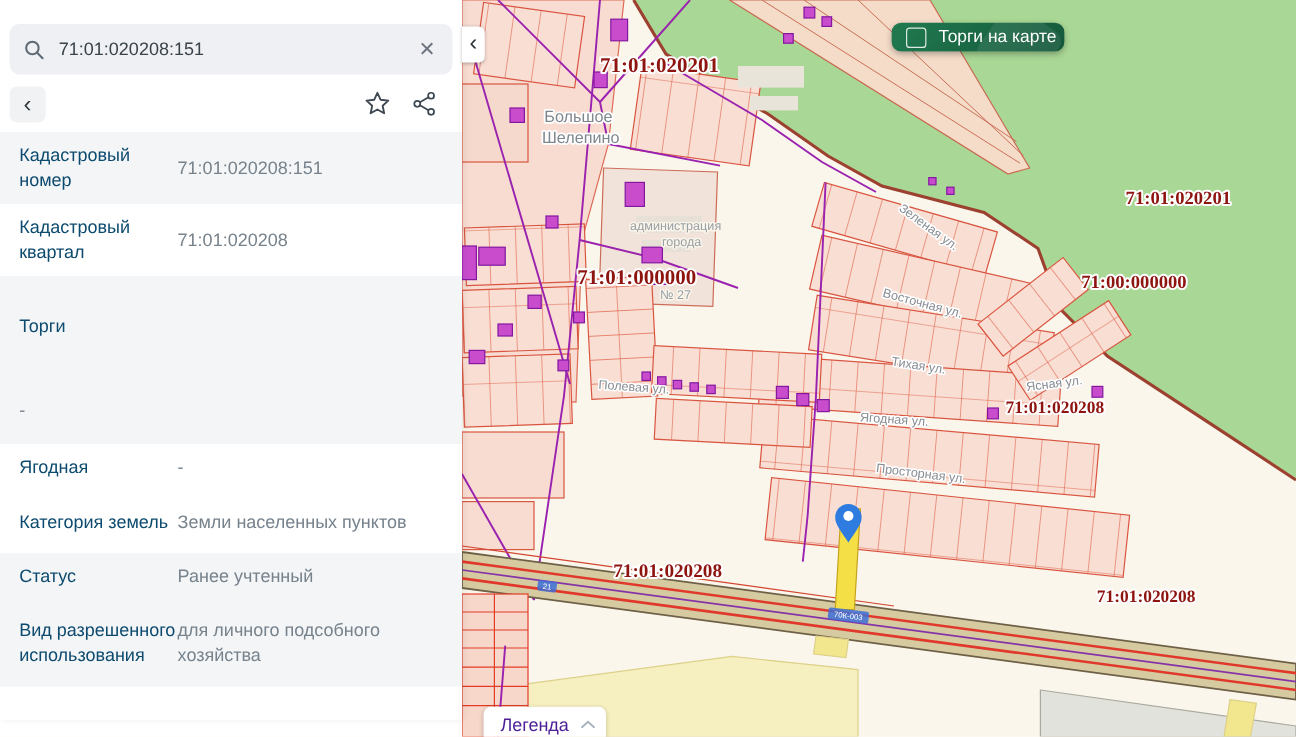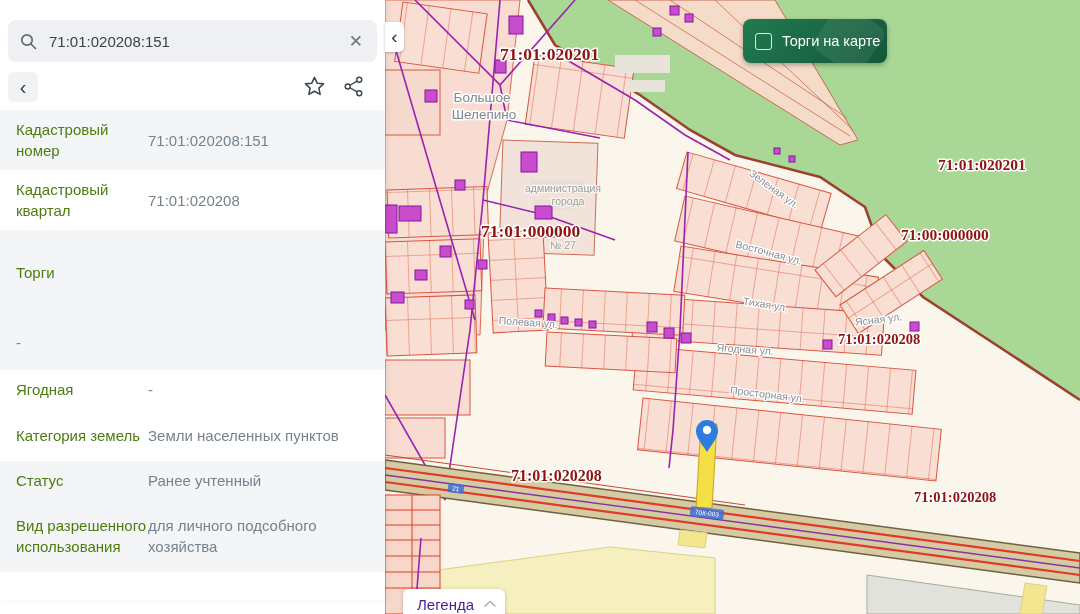--- a/index.html
+++ b/index.html
@@ -12,34 +12,34 @@
   .search-bar input{flex:1;border:none;background:transparent;outline:none;font-family:"Liberation Sans",sans-serif;font-size:15px;color:#3a424a;margin-left:10px;}
   .icon-btn{display:flex;align-items:center;justify-content:center;cursor:pointer;}
   .close-x{font-size:17px;color:#6d7580;padding:0 2px;}
   .toolbar{position:absolute;left:8px;top:72px;width:369px;height:32px;}
   .back-btn{position:absolute;left:0;top:0;width:30px;height:30px;background:#f0f2f4;border-radius:6px;display:flex;align-items:center;justify-content:center;font-size:20px;color:#33393f;line-height:1;}
   .star-btn{position:absolute;left:294px;top:2px;}
   .share-btn{position:absolute;left:334px;top:3px;}
   .details{position:absolute;left:0;top:110px;width:385px;}
   .detail-row{display:flex;align-items:center;padding:9px 16px;box-sizing:border-box;}
   .detail-row.alt{background:#f4f5f7;}
-  .d-label{width:132px;flex:0 0 132px;font-size:15px;color:#4d7c0f;line-height:1.4;}
+  .d-label{width:132px;flex:0 0 132px;font-size:15px;color:#0c4a6e;line-height:1.4;}
   .d-value{flex:1;font-size:15px;color:#76828c;line-height:1.4;padding-left:0;}
 
   
   .map{position:absolute;left:385px;top:0;width:695px;height:614px;background:#fbf6ec;overflow:hidden;}
   .map svg{position:absolute;left:0;top:0;}
   .qlabel{font-family:"Liberation Serif",serif;font-weight:700;fill:#8e1410;paint-order:stroke;stroke:#ffffff;stroke-width:3.2px;stroke-linejoin:round;}
   .slabel{font-family:"Liberation Sans",sans-serif;fill:#878d93;paint-order:stroke;stroke:#ffffff;stroke-width:2.6px;stroke-linejoin:round;font-size:10.5px;}
   .plabel{font-family:"Liberation Sans",sans-serif;fill:#7e868d;paint-order:stroke;stroke:#ffffff;stroke-width:3px;stroke-linejoin:round;font-size:13.5px;}
   .alabel{font-family:"Liberation Sans",sans-serif;fill:#9aa0a4;paint-order:stroke;stroke:#fbf6ec;stroke-width:2.4px;stroke-linejoin:round;font-size:10.5px;}
   .shield-text{font-family:"Liberation Sans",sans-serif;fill:#fff;font-size:6.5px;text-anchor:middle;}
 
   .collapse-btn{position:absolute;left:385px;top:22px;width:19px;height:30px;background:#fff;border-radius:0 5px 5px 0;box-shadow:0 1px 3px rgba(0,0,0,.25);display:flex;align-items:center;justify-content:center;font-size:19px;color:#2c3238;z-index:6;line-height:1;padding-bottom:2px;box-sizing:border-box;}
-  .trades-btn{position:absolute;left:743px;top:19px;width:144px;height:44px;border-radius:8px;background:linear-gradient(135deg,#217a50 0%,#14573a 100%);box-shadow:0 2px 5px rgba(0,0,0,.3);display:flex;align-items:center;padding:0 12px;box-sizing:border-box;z-index:6;overflow:hidden;}
+  .trades-btn{position:absolute;left:743px;top:19px;width:144px;height:24px;border-radius:8px;background:linear-gradient(135deg,#217a50 0%,#14573a 100%);box-shadow:0 2px 5px rgba(0,0,0,.3);display:flex;align-items:center;padding:0 12px;box-sizing:border-box;z-index:6;overflow:hidden;}
   .trades-btn:after{content:"";position:absolute;right:10px;top:-8px;width:56px;height:56px;background:rgba(255,255,255,.08);border-radius:10px;transform:rotate(35deg);}
   .trades-check{width:15px;height:15px;border:1.5px solid rgba(255,255,255,.85);border-radius:3px;flex:0 0 15px;}
   .trades-label{color:#fff;font-size:14.5px;margin-left:10px;white-space:nowrap;}
   .legend-btn{position:absolute;left:403px;top:589px;width:102px;height:30px;background:#fff;border-radius:6px 6px 0 0;box-shadow:0 1px 4px rgba(0,0,0,.2);display:flex;align-items:center;padding:0 14px;box-sizing:border-box;z-index:6;}
   .legend-label{font-size:15px;color:#4c1d95;}
   .legend-chev{margin-left:10px;display:flex;}
 </style>
 </head>
 <body>
 

